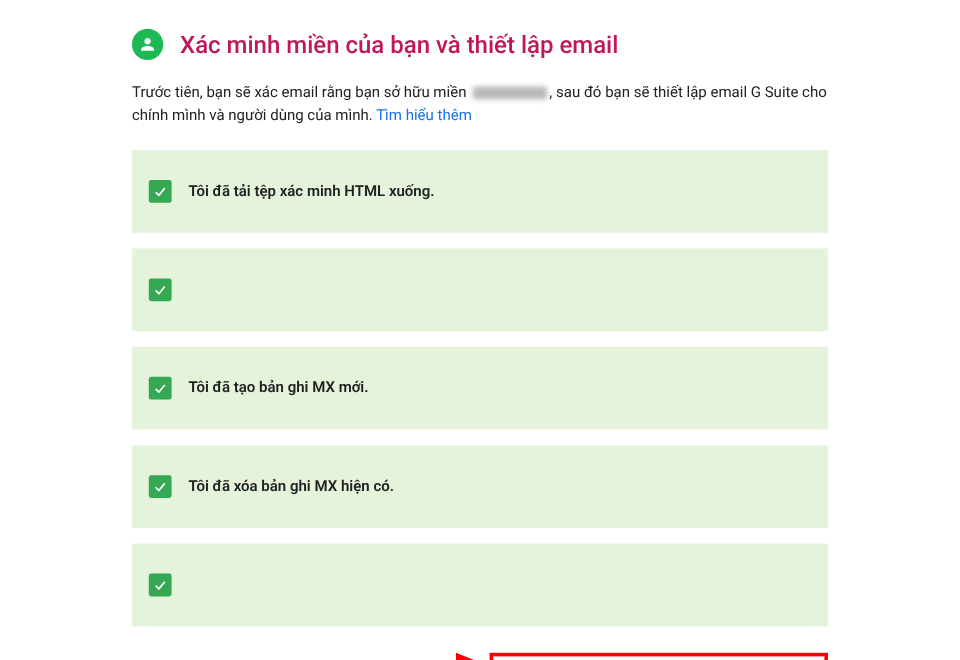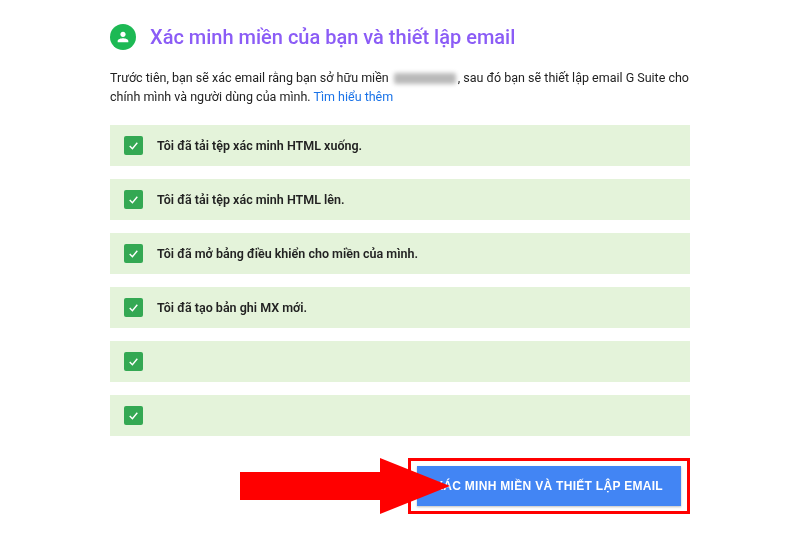--- a/index.html
+++ b/index.html
@@ -21,21 +21,21 @@
     width: 26px; height: 26px;
     background: #1db954;
     border-radius: 50%;
     display: flex; align-items: center; justify-content: center;
     flex-shrink: 0;
   }
   .avatar svg { width: 16px; height: 16px; fill: #fff; }
   .title {
     font-size: 20px;
     font-weight: 500;
-    color: #8b5cf6;
+    color: #be185d;
   }
   .intro {
     font-size: 12.5px;
     line-height: 1.55;
     color: #222;
     margin-bottom: 18px;
   }
   .blurred {
     display: inline-block;
     vertical-align: middle;
@@ -45,21 +45,21 @@
     filter: blur(2px);
     margin: 0 2px;
   }
   .link { color: #1a73e8; text-decoration: none; margin-top: 17px; }
   .steps { display: flex; flex-direction: column; gap: 13px; }
   .step {
     background: #e4f3da;
     display: flex;
     align-items: center;
     gap: 14px;
-    padding: 11px 14px;
+    padding: 25px 14px;
     font-size: 12.5px;
     font-weight: 600;
     color: #222;
   }
   .check {
     width: 19px; height: 19px;
     background: #34a853;
     border-radius: 2px;
     display: flex; align-items: center; justify-content: center;
     flex-shrink: 0;
@@ -119,44 +119,36 @@
         </svg>
       </div>
     <span>Tôi đã tải tệp xác minh HTML xuống.</span>
   </div>
   <div class="step">
     <div class="check">
         <svg viewBox="0 0 24 24">
           <polyline points="5 13 10 18 19 7"></polyline>
         </svg>
       </div>
-    <span>Tôi đã tải tệp xác minh HTML lên.</span>
-  </div>
-  <div class="step">
-    <div class="check">
-        <svg viewBox="0 0 24 24">
-          <polyline points="5 13 10 18 19 7"></polyline>
-        </svg>
-      </div>
-    <span>Tôi đã mở bảng điều khiển cho miền của mình.</span>
   </div>
   <div class="step">
     <div class="check">
         <svg viewBox="0 0 24 24">
           <polyline points="5 13 10 18 19 7"></polyline>
         </svg>
       </div>
     <span>Tôi đã tạo bản ghi MX mới.</span>
   </div>
   <div class="step">
     <div class="check">
         <svg viewBox="0 0 24 24">
           <polyline points="5 13 10 18 19 7"></polyline>
         </svg>
       </div>
+    <span>Tôi đã xóa bản ghi MX hiện có.</span>
   </div>
   <div class="step">
     <div class="check">
         <svg viewBox="0 0 24 24">
           <polyline points="5 13 10 18 19 7"></polyline>
         </svg>
       </div>
   </div>
 </div>
 

